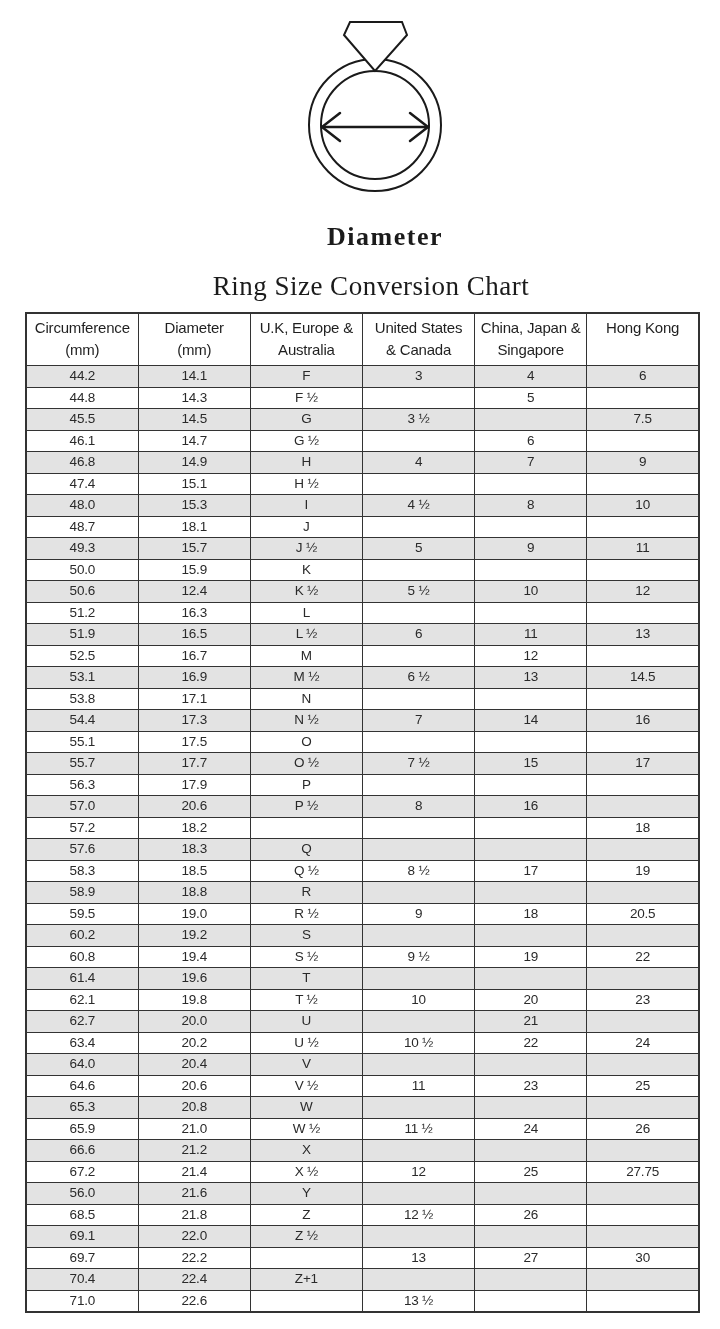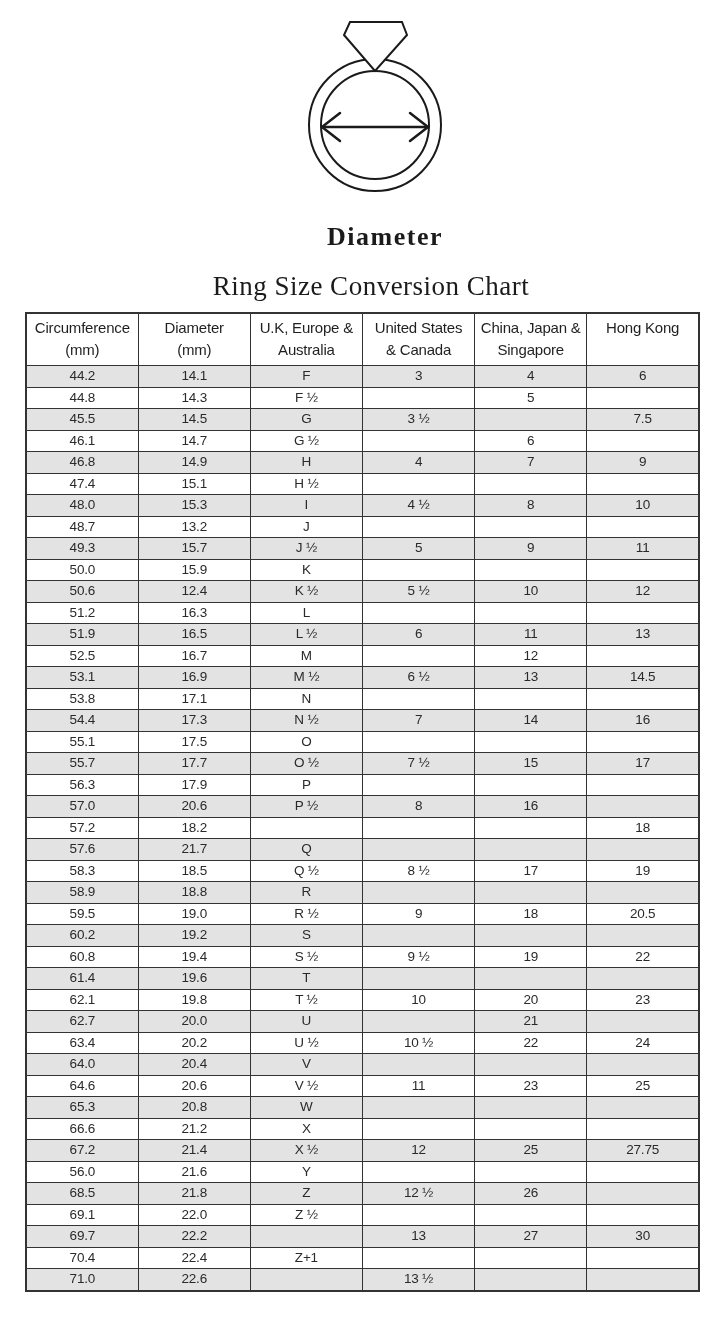--- a/index.html
+++ b/index.html
@@ -197,21 +197,21 @@
         <tr>
           <td>48.0</td>
           <td>15.3</td>
           <td>I</td>
           <td>4 ½</td>
           <td>8</td>
           <td>10</td>
         </tr>
         <tr>
           <td>48.7</td>
-          <td>13.2</td>
+          <td>18.1</td>
           <td>J</td>
           <td></td>
           <td></td>
           <td></td>
         </tr>
         <tr>
           <td>49.3</td>
           <td>15.7</td>
           <td>J ½</td>
           <td>5</td>
@@ -317,21 +317,21 @@
         <tr>
           <td>57.2</td>
           <td>18.2</td>
           <td></td>
           <td></td>
           <td></td>
           <td>18</td>
         </tr>
         <tr>
           <td>57.6</td>
-          <td>21.7</td>
+          <td>18.3</td>
           <td>Q</td>
           <td></td>
           <td></td>
           <td></td>
         </tr>
         <tr>
           <td>58.3</td>
           <td>18.5</td>
           <td>Q ½</td>
           <td>8 ½</td>
@@ -420,20 +420,28 @@
         </tr>
         <tr>
           <td>65.3</td>
           <td>20.8</td>
           <td>W</td>
           <td></td>
           <td></td>
           <td></td>
         </tr>
         <tr>
+          <td>65.9</td>
+          <td>21.0</td>
+          <td>W ½</td>
+          <td>11 ½</td>
+          <td>24</td>
+          <td>26</td>
+        </tr>
+        <tr>
           <td>66.6</td>
           <td>21.2</td>
           <td>X</td>
           <td></td>
           <td></td>
           <td></td>
         </tr>
         <tr>
           <td>67.2</td>
           <td>21.4</td>

